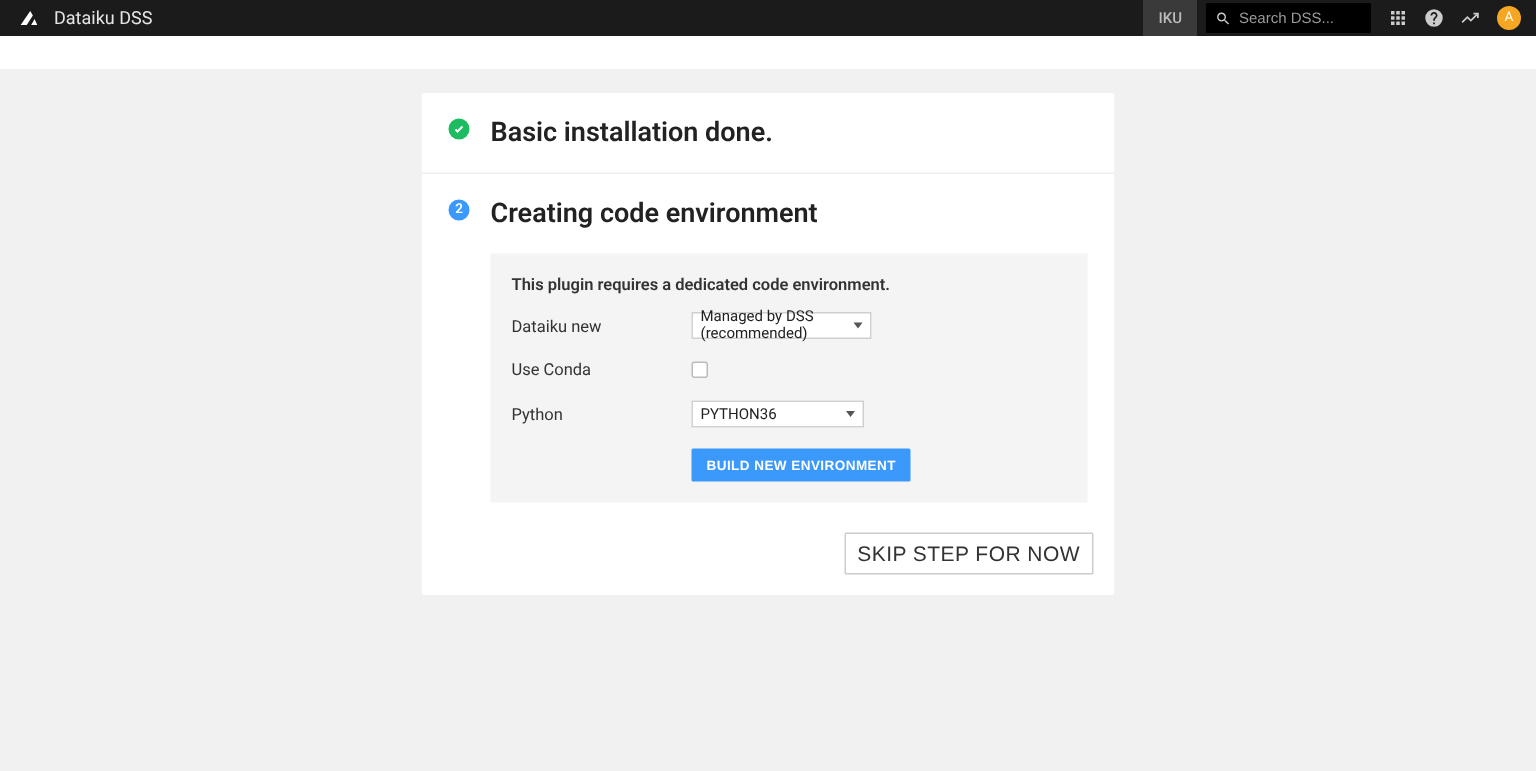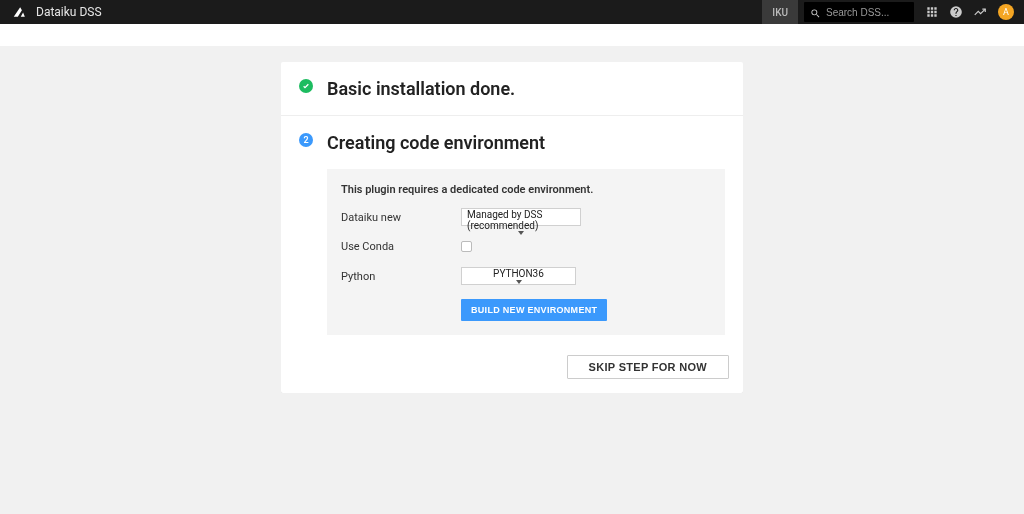--- a/index.html
+++ b/index.html
@@ -176,21 +176,20 @@
   background: #fff;
   border: 1px solid #d0d0d0;
   height: 18px;
   display: flex;
   align-items: center;
   justify-content: space-between;
   padding: 0 5px;
   font-size: 10px;
   cursor: pointer;
   width: 120px;
-  flex-direction: column;
 }
 .select-box.wide { width: 115px; }
 .caret {
   width: 0; height: 0;
   border-left: 3px solid transparent;
   border-right: 3px solid transparent;
   border-top: 4px solid #555;
 }
 .checkbox {
   width: 11px;
@@ -215,24 +214,24 @@
   margin-left: 120px;
 }
 .skip-row {
   display: flex;
   justify-content: flex-end;
   padding: 6px 14px 14px;
 }
 .secondary-btn {
   background: #fff;
   border: 1px solid #ccc;
-  font-size: 11px;
-  font-weight: 700;
+  font-size: 14px;
+  font-weight: 400;
   letter-spacing: 0.3px;
-  padding: 5px 21px;
+  padding: 5px 8px;
   cursor: pointer;
   border-radius: 1px;
   color: #333;
   text-transform: uppercase;
 }
 </style>
 </head>
 <body>
 
 <div class="header">

